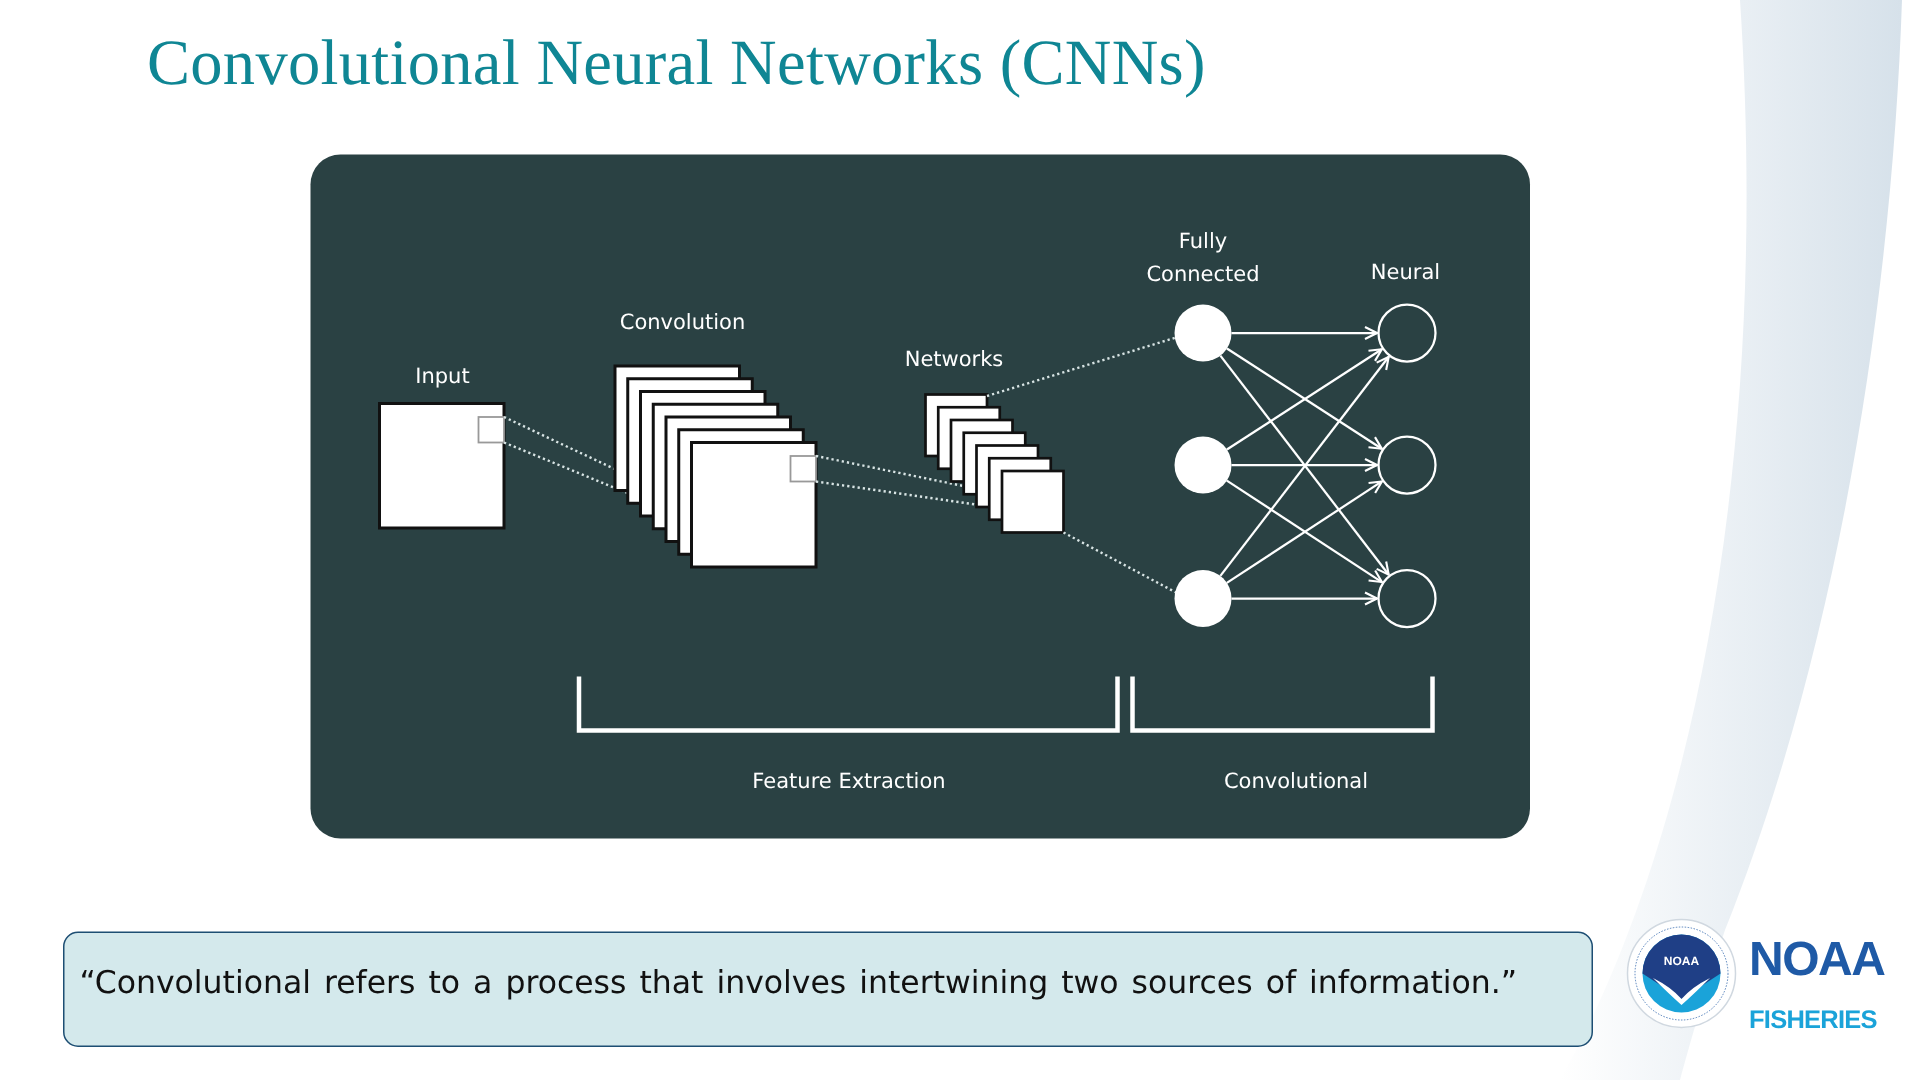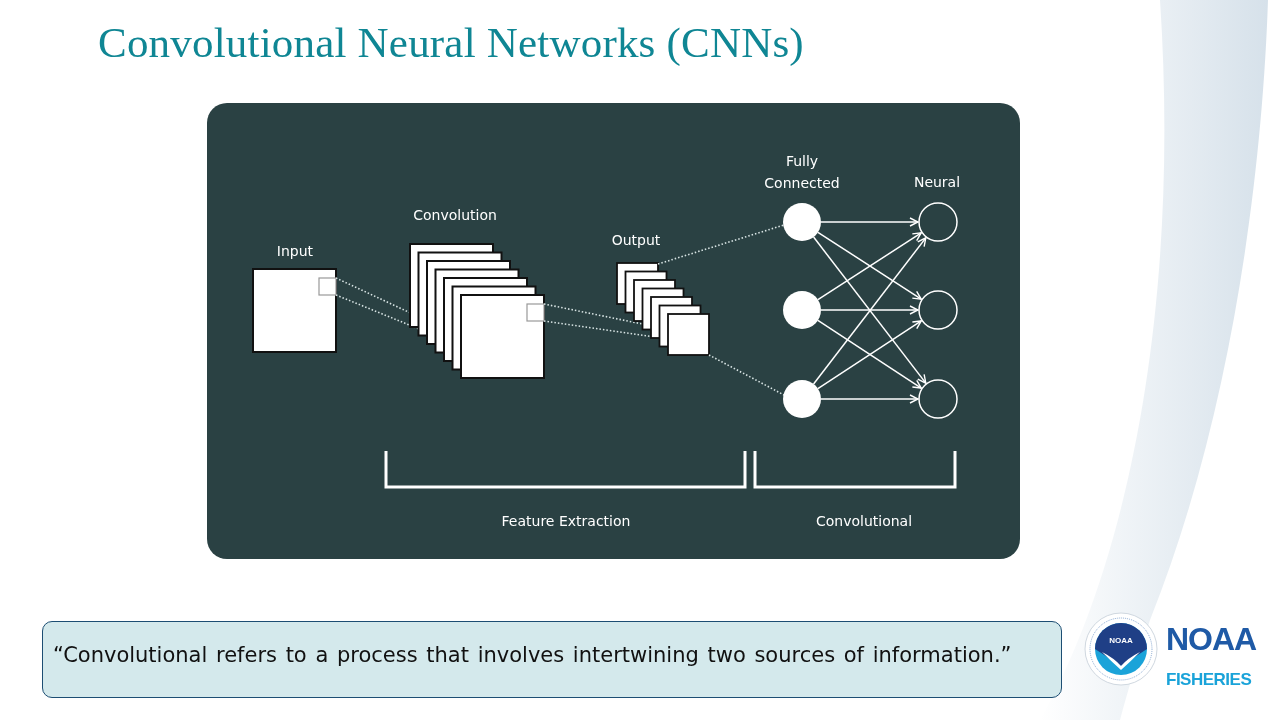--- a/index.html
+++ b/index.html
@@ -106,21 +106,21 @@
       <circle cx="595" cy="296" r="19" fill="#ffffff"></circle>
       <circle cx="731" cy="119" r="19" fill="none" stroke="#ffffff" stroke-width="1.5"></circle>
       <circle cx="731" cy="207" r="19" fill="none" stroke="#ffffff" stroke-width="1.5"></circle>
       <circle cx="731" cy="296" r="19" fill="none" stroke="#ffffff" stroke-width="1.5"></circle>
       <path d="M179 348 L179 384 L538 384 L538 348" fill="none" stroke="#ffffff" stroke-width="3"></path>
       <path d="M548 348 L548 384 L748 384 L748 348" fill="none" stroke="#ffffff" stroke-width="3"></path>
     </svg>
 
   <div class="lbl" style="left:58px; top:125px; width:60px;">Input</div>
   <div class="lbl" style="left:188px; top:89px; width:120px;">Convolution</div>
-  <div class="lbl" style="left:389px; top:114px; width:80px;">Output</div>
+  <div class="lbl" style="left:389px; top:114px; width:80px;">Networks</div>
   <div class="lbl" style="left:540px; top:35px; width:110px;">
     <div>Fully</div>
     <div>Connected</div>
   </div>
   <div class="lbl" style="left:690px; top:56px; width:80px;">Neural</div>
   <div class="lbl" style="left:259px; top:395px; width:200px;">Feature Extraction</div>
   <div class="lbl" style="left:577px; top:395px; width:160px;">Convolutional</div>
 </div>
 
 <div class="quote-box">

